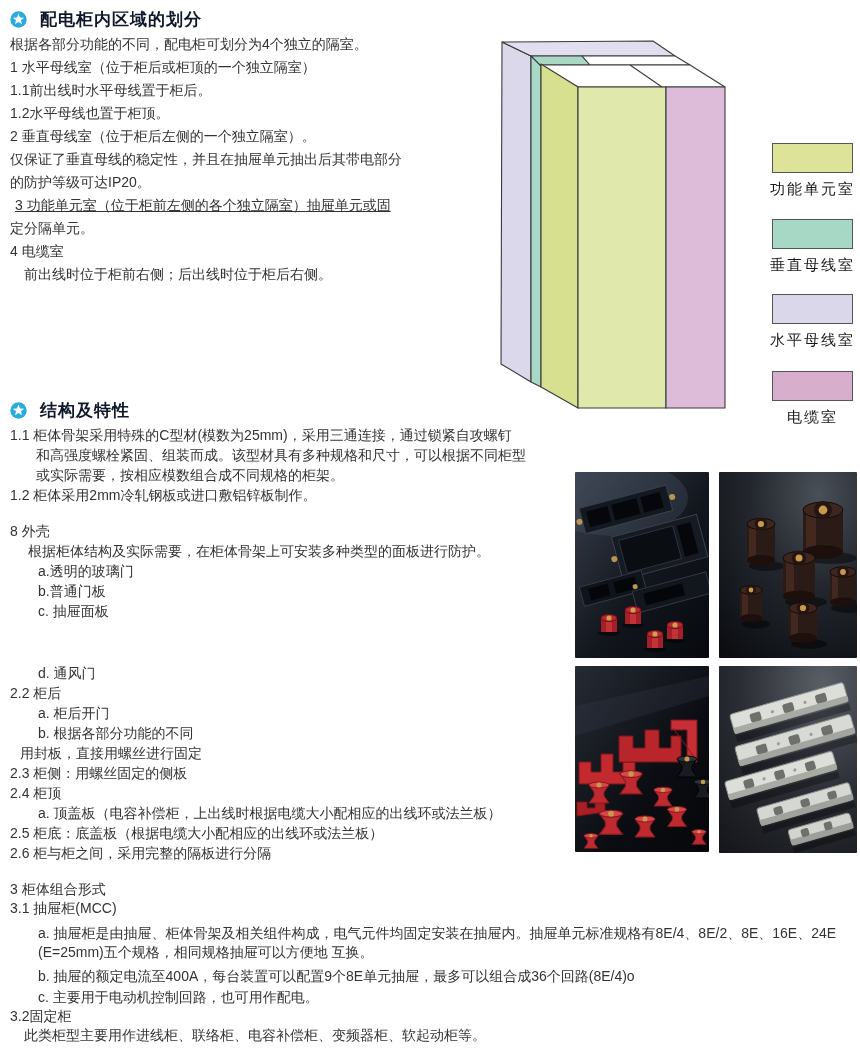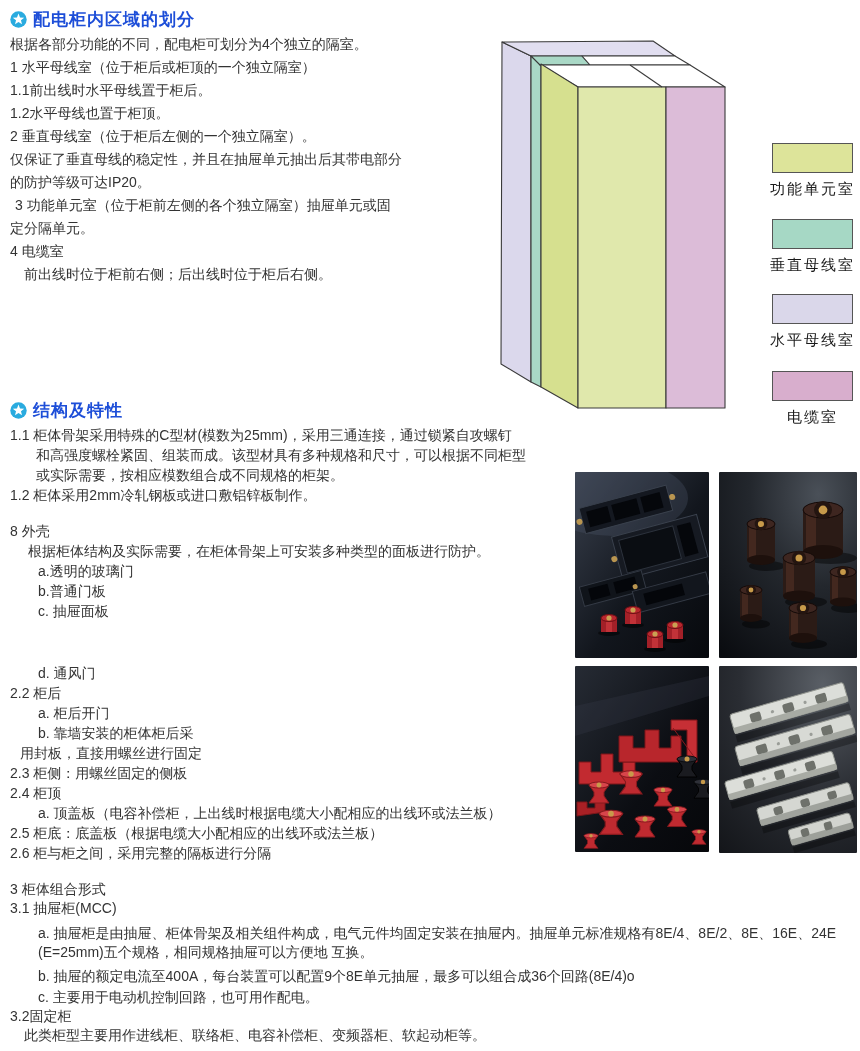--- a/index.html
+++ b/index.html
@@ -1,19 +1,19 @@
 <!DOCTYPE html>
 <html><head>
 <meta charset="utf-8">
 <style>
   html,body{margin:0;padding:0;background:#fff;}
   .page{position:relative;width:860px;height:1051px;background:#ffffff;overflow:hidden;
         font-family:"Liberation Sans","DejaVu Sans",sans-serif;color:#333;}
-  .sec-header{position:absolute;display:flex;align-items:center;gap:6px;
-        font-size:17px;font-weight:bold;color:#1d4ed8;letter-spacing:1px;}
+  .sec-header{position:absolute;display:flex;align-items:center;gap:13px;
+        font-size:17px;font-weight:bold;color:#0f172a;letter-spacing:1px;}
   #h1{left:10px;top:8px;}
   #h2{left:10px;top:399px;}
   .star-icon{flex:0 0 auto;display:block;}
   .textcol{position:absolute;font-size:14px;}
   .textcol .line{white-space:nowrap;}
   .s1{left:10px;top:33px;line-height:23px;width:495px;}
   .s2{left:10px;top:425px;line-height:20px;width:565px;}
   .s3{left:10px;top:880px;line-height:19px;width:848px;}
   #diagram{position:absolute;left:0;top:0;pointer-events:none;}
   .legend-item{position:absolute;left:752px;width:121px;text-align:center;}
@@ -40,21 +40,21 @@
   </div>
 
   <div class="textcol s1">
       <div class="line">根据各部分功能的不同，配电柜可划分为4个独立的隔室。</div>
       <div class="line">1 水平母线室（位于柜后或柜顶的一个独立隔室）</div>
       <div class="line">1.1前出线时水平母线置于柜后。</div>
       <div class="line">1.2水平母线也置于柜顶。</div>
       <div class="line">2 垂直母线室（位于柜后左侧的一个独立隔室）。</div>
       <div class="line">仅保证了垂直母线的稳定性，并且在抽屉单元抽出后其带电部分</div>
       <div class="line">的防护等级可达IP20。</div>
-      <div class="line" style="padding-left: 5px;">3 功能单元室（位于柜前左侧的各个独立隔室）抽屉单元或固</div>
+      <div class="line" style="padding-left: 5px; text-decoration: underline;">3 功能单元室（位于柜前左侧的各个独立隔室）抽屉单元或固</div>
       <div class="line">定分隔单元。</div>
       <div class="line">4 电缆室</div>
       <div class="line" style="padding-left: 14px;">前出线时位于柜前右侧；后出线时位于柜后右侧。</div>
     </div>
 
   <svg id="diagram" width="860" height="1051" viewBox="0 0 860 1051">
     <g stroke="#3a3a3a" stroke-width="1.1" stroke-linejoin="round">
       <polygon points="502,42 531,56 531,382 501,364" fill="#dbd8ec"></polygon>
       <polygon points="502,42 653,41 675,56 531,56" fill="#e1def0"></polygon>
       <polygon points="531,56 541,64 541,387 531,382" fill="#a9d8c6"></polygon>
@@ -101,21 +101,21 @@
       <div class="line" style="padding-left: 26px;">或实际需要，按相应模数组合成不同规格的柜架。</div>
       <div class="line">1.2 柜体采用2mm冷轧钢板或进口敷铝锌板制作。</div>
       <div class="line" style="margin-top: 16px;">8 外壳</div>
       <div class="line" style="padding-left: 18px;">根据柜体结构及实际需要，在柜体骨架上可安装多种类型的面板进行防护。</div>
       <div class="line" style="padding-left: 28px;">a.透明的玻璃门</div>
       <div class="line" style="padding-left: 28px;">b.普通门板</div>
       <div class="line" style="padding-left: 28px;">c. 抽屉面板</div>
       <div class="line" style="padding-left: 28px; margin-top: 42px;">d. 通风门</div>
       <div class="line">2.2 柜后</div>
       <div class="line" style="padding-left: 28px;">a. 柜后开门</div>
-      <div class="line" style="padding-left: 28px;">b. 靠墙安装的柜体柜后采</div>
+      <div class="line" style="padding-left: 28px;">b. 根据各部分功能的不同</div>
       <div class="line" style="padding-left: 10px;">用封板，直接用螺丝进行固定</div>
       <div class="line">2.3 柜侧：用螺丝固定的侧板</div>
       <div class="line">2.4 柜顶</div>
       <div class="line" style="padding-left: 28px;">a. 顶盖板（电容补偿柜，上出线时根据电缆大小配相应的出线环或法兰板）</div>
       <div class="line">2.5 柜底：底盖板（根据电缆大小配相应的出线环或法兰板）</div>
       <div class="line">2.6 柜与柜之间，采用完整的隔板进行分隔</div>
     </div>
 
   <div class="textcol s3">
       <div class="line">3 柜体组合形式</div>

